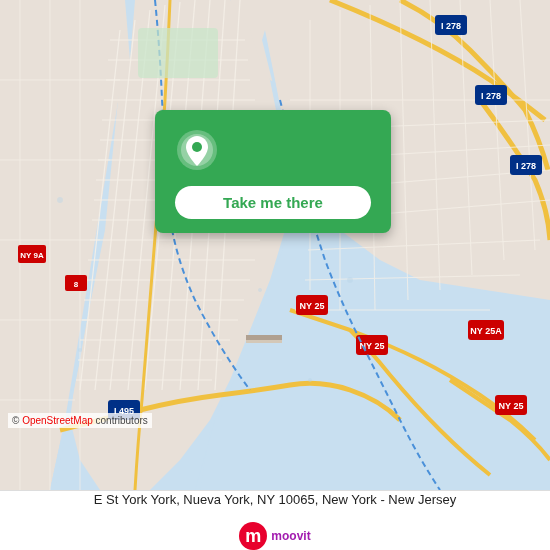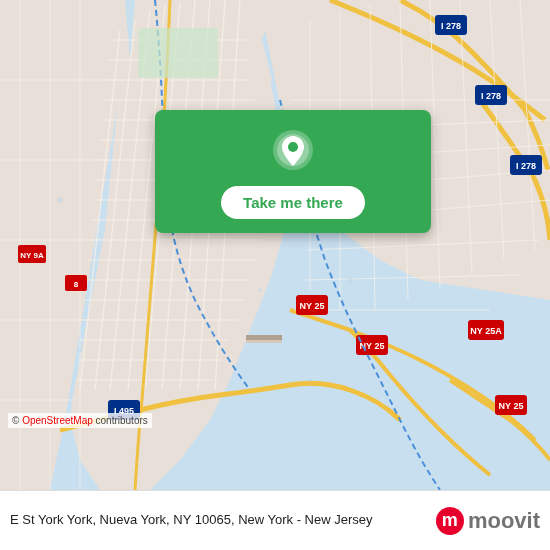--- a/index.html
+++ b/index.html
@@ -25,26 +25,25 @@
       position: absolute;
       top: 0; left: 0;
       width: 100%; height: 100%;
     }
 
     
     #location-card {
       position: absolute;
       top: 110px;
       left: 155px;
-      width: 276px;
+      width: 236px;
       background: #34a853;
       border-radius: 8px;
       display: flex;
       flex-direction: column;
-      align-items: center;
       padding: 18px 20px 14px;
       box-shadow: 0 4px 12px rgba(0,0,0,0.3);
     }
 
     #pin-icon {
       width: 44px;
       height: 44px;
       margin-bottom: 10px;
     }
 
@@ -63,20 +62,21 @@
     
     #info-bar {
       width: 550px;
       height: 60px;
       background: white;
       border-top: 1px solid #ddd;
       display: flex;
       align-items: center;
       padding: 0 10px;
       gap: 9px;
+      flex-direction: column;
     }
 
     #osm-attribution {
       position: absolute;
       bottom: 62px;
       left: 8px;
       font-size: 10px;
       color: #444;
       background: rgba(255,255,255,0.8);
       padding: 2px 4px;
@@ -104,23 +104,23 @@
       font-size: 18px;
       width: 28px;
       height: 28px;
       border-radius: 50%;
       display: flex;
       align-items: center;
       justify-content: center;
     }
 
     #moovit-text {
-      font-size: 22px;
+      font-size: 12px;
       font-weight: 700;
-      color: #737373;
+      color: #a21caf;
     }
   </style>
 </head>
 <body>
 
 <div id="map-container">
 
   <svg id="map-svg" viewBox="0 0 550 490" xmlns="http://www.w3.org/2000/svg">
 
     <rect width="550" height="490" fill="#c8dff0"></rect>

